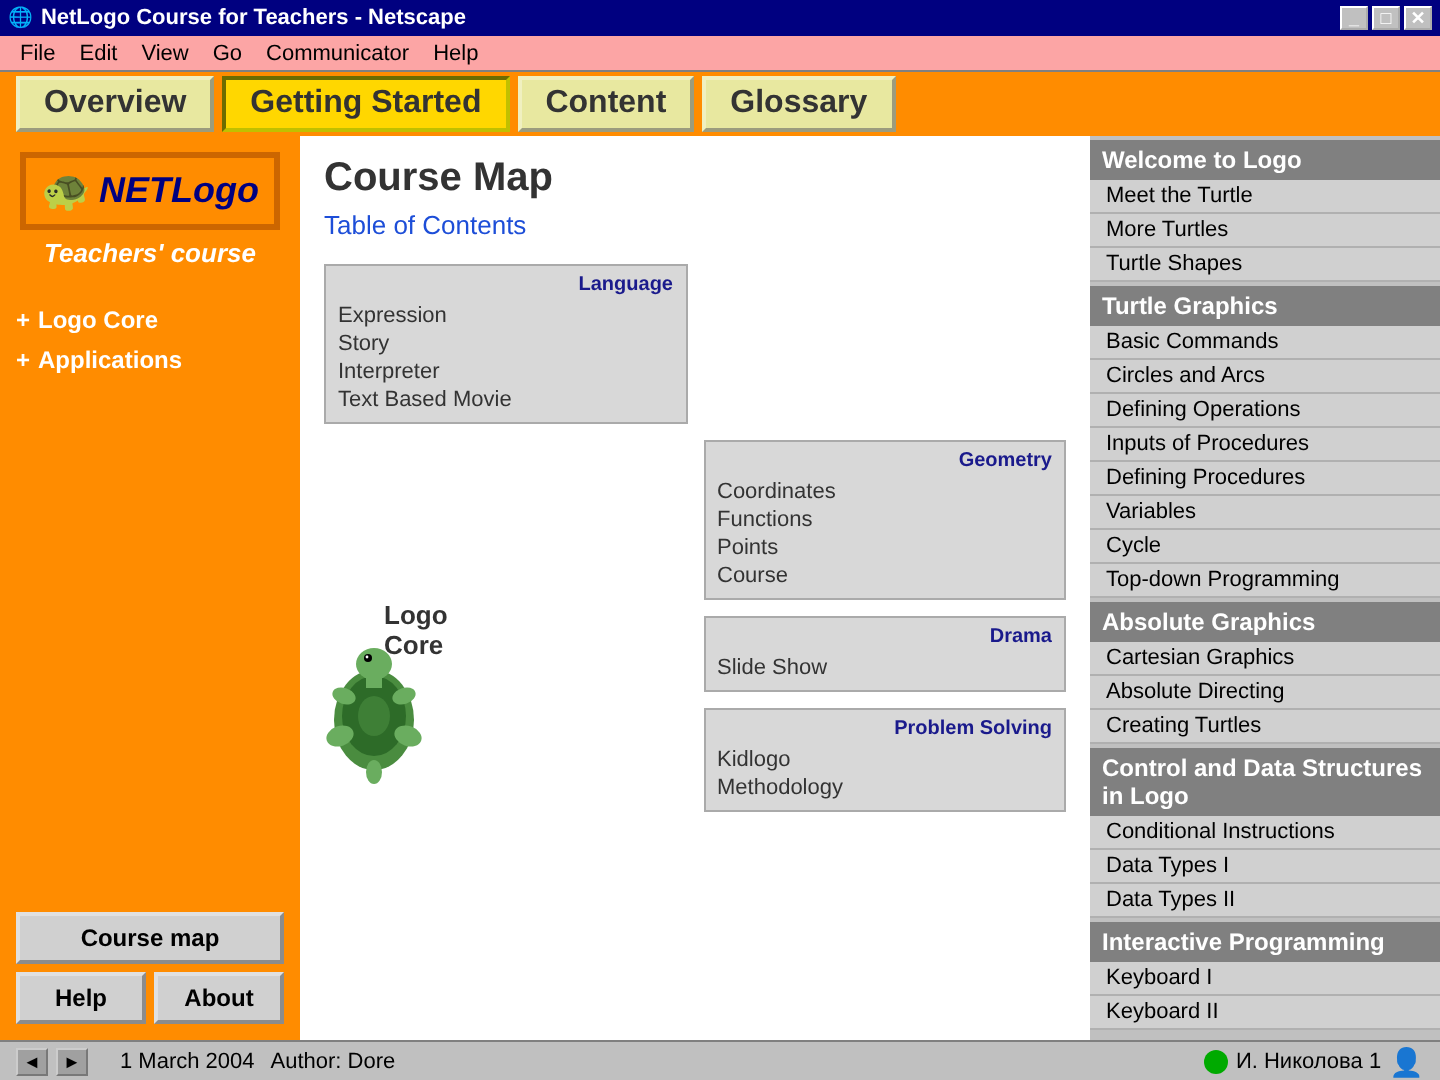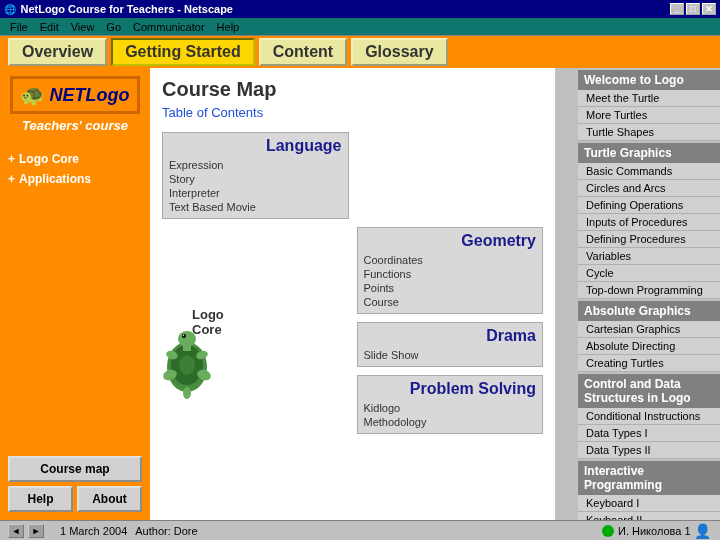--- a/index.html
+++ b/index.html
@@ -22,21 +22,21 @@
       background: #c0c0c0;
       border: 1px outset #fff;
       width: 14px; height: 12px;
       font-size: 9px;
       display: flex; align-items: center; justify-content: center;
       cursor: pointer;
     }
 
     
     .menu-bar {
-      background: #0f766e;
+      background: #fca5a5;
       height: 18px;
       display: flex;
       align-items: center;
       padding: 0 4px;
       font-size: 11px;
       border-bottom: 1px solid #808080;
     }
     .menu-item { padding: 0 6px; cursor: pointer; }
 
     
@@ -164,40 +164,39 @@
       position: relative;
     }
 
     .toc-section {
       background: #d8d8d8;
       border: 1px solid #aaa;
       padding: 4px 6px;
     }
     .toc-section-title {
       color: #1a1a8c;
-      font-size: 16px;
+      font-size: 10px;
       font-weight: bold;
       text-align: right;
       margin-bottom: 3px;
     }
     .toc-item {
       color: #333;
       font-size: 11px;
       padding: 1px 0;
       cursor: pointer;
     }
 
     
     .right-panel {
-      width: 142px;
+      width: 175px;
       background: #c0c0c0;
       overflow-y: scroll;
       flex-shrink: 0;
       padding: 0;
-      margin-left: 23px;
     }
     .right-section-header {
       background: #808080;
       color: white;
       font-size: 12px;
       font-weight: bold;
       padding: 3px 6px;
       margin-top: 2px;
     }
     .right-item {

